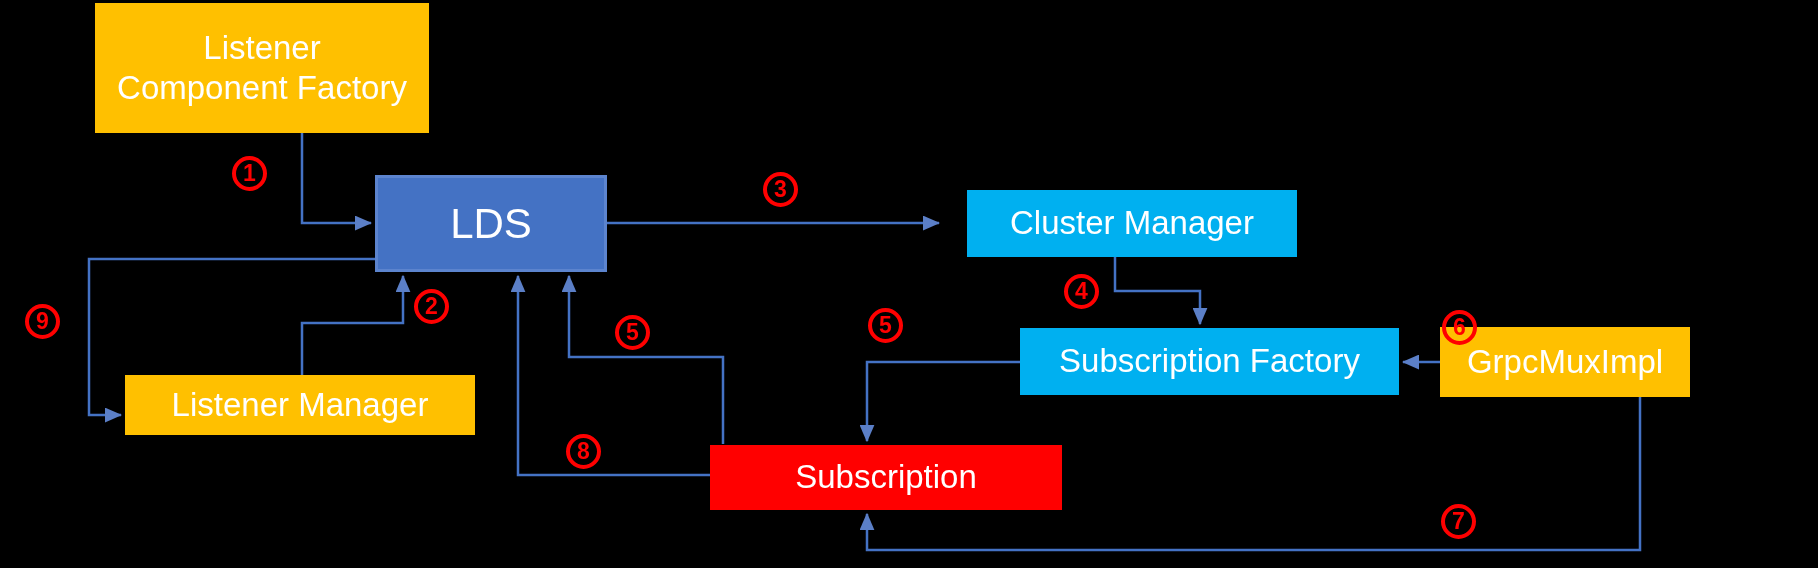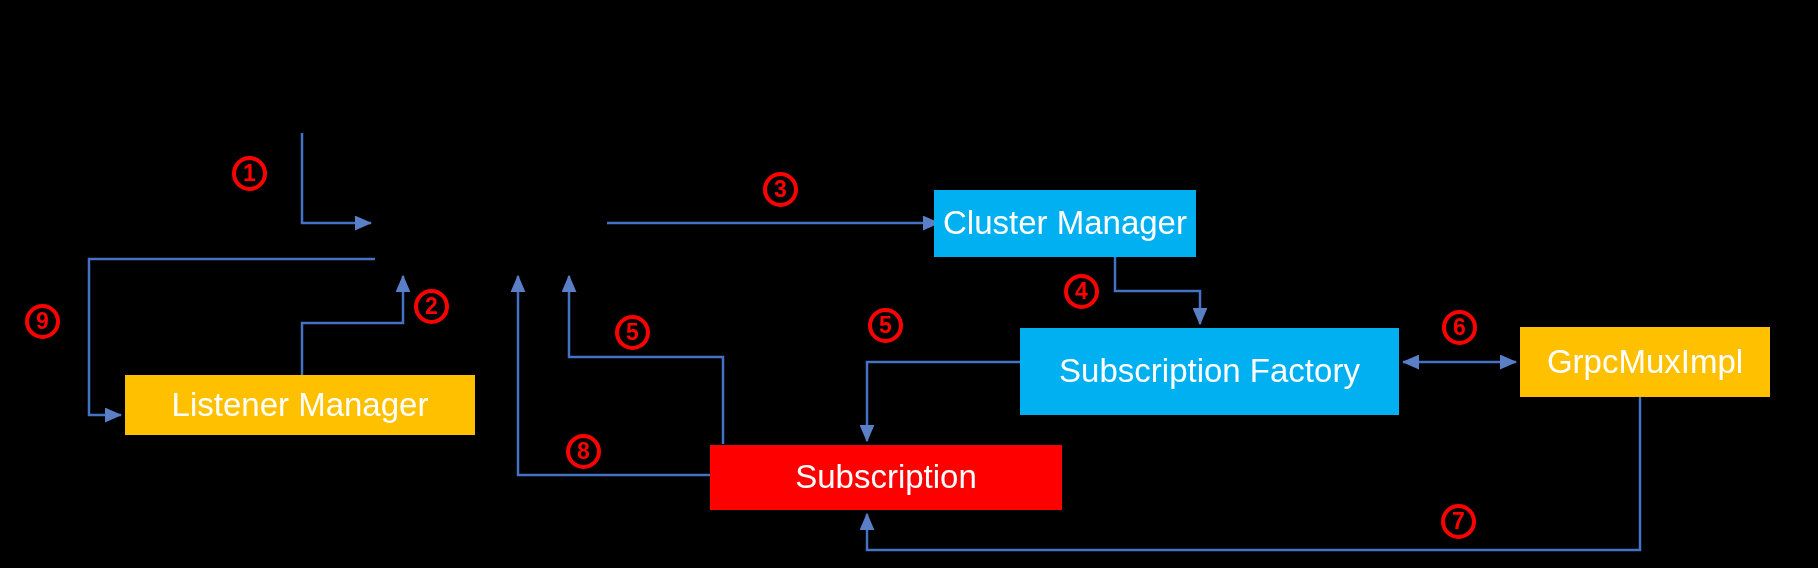--- a/index.html
+++ b/index.html
@@ -36,23 +36,23 @@
     justify-content: center;
     text-align: center;
     color: #fff;
     font-size: 33px;
     line-height: 1.22;
     box-sizing: border-box;
   }
   .node-lcf  { left: 95px;  top: 3px;   width: 334px; height: 130px; }
   .node-lds  { left: 375px; top: 175px; width: 232px; height: 97px;
                border: 3px solid transparent; font-size: 42px; }
-  .node-cm   { left: 934px; top: 190px; width: 262px; height: 67px; }
-  .node-sf   { left: 1020px;top: 328px; width: 379px; height: 87px; }
-  .node-gmux { left: 1520px;top: 327px; width: 250px; height: 70px; }
+  .node-cm   { left: 967px; top: 190px; width: 330px; height: 67px; }
+  .node-sf   { left: 1020px;top: 328px; width: 379px; height: 67px; }
+  .node-gmux { left: 1440px;top: 327px; width: 250px; height: 70px; }
   .node-lm   { left: 125px; top: 375px; width: 350px; height: 60px; }
   .node-sub  { left: 710px; top: 445px; width: 352px; height: 65px; }
   .badge {
     position: absolute;
     width: 35px; height: 35px;
     border: 4px solid var(--badge-color, #FF0000);
     border-radius: 50%;
     color: var(--badge-color, #FF0000);
     font-size: 23px;
     font-weight: bold;
@@ -91,21 +91,28 @@
     <path class="edge" d="M607,223 L939,223" marker-end="url(#ah)"></path>
     <path class="edge" d="M1115,257 L1115,291 L1200,291 L1200,324" marker-end="url(#ah)"></path>
     <path class="edge" d="M723,444 L723,357 L569,357 L569,276" marker-end="url(#ah)"></path>
     <path class="edge" d="M1020,362 L867,362 L867,441" marker-end="url(#ah)"></path>
     <path class="edge" d="M1403,362 L1516,362" marker-start="url(#ah)" marker-end="url(#ah)"></path>
     <path class="edge" d="M1640,397 L1640,550 L867,550 L867,514" marker-end="url(#ah)"></path>
     <path class="edge" d="M710,475 L518,475 L518,276" marker-end="url(#ah)"></path>
     <path class="edge" d="M375,259 L89,259 L89,415 L121,415" marker-end="url(#ah)"></path>
   </svg>
 
+  <div class="node node-lcf" style="background-color: rgb(255, 192, 0); color: rgb(255, 255, 255);">
+    <span class="line">Listener</span>
+    <span class="line">Component Factory</span>
+  </div>
 
+  <div class="node node-lds" style="background-color: rgb(68, 114, 196); color: rgb(255, 255, 255); border-color: rgb(92, 132, 206);">
+    <span class="line">LDS</span>
+  </div>
 
   <div class="node node-cm" style="background-color: rgb(0, 176, 240); color: rgb(255, 255, 255);">
     <span class="line">Cluster Manager</span>
   </div>
 
   <div class="node node-sf" style="background-color: rgb(0, 176, 240); color: rgb(255, 255, 255);">
     <span class="line">Subscription Factory</span>
   </div>
 
   <div class="node node-gmux" style="background-color: rgb(255, 192, 0); color: rgb(255, 255, 255);">

